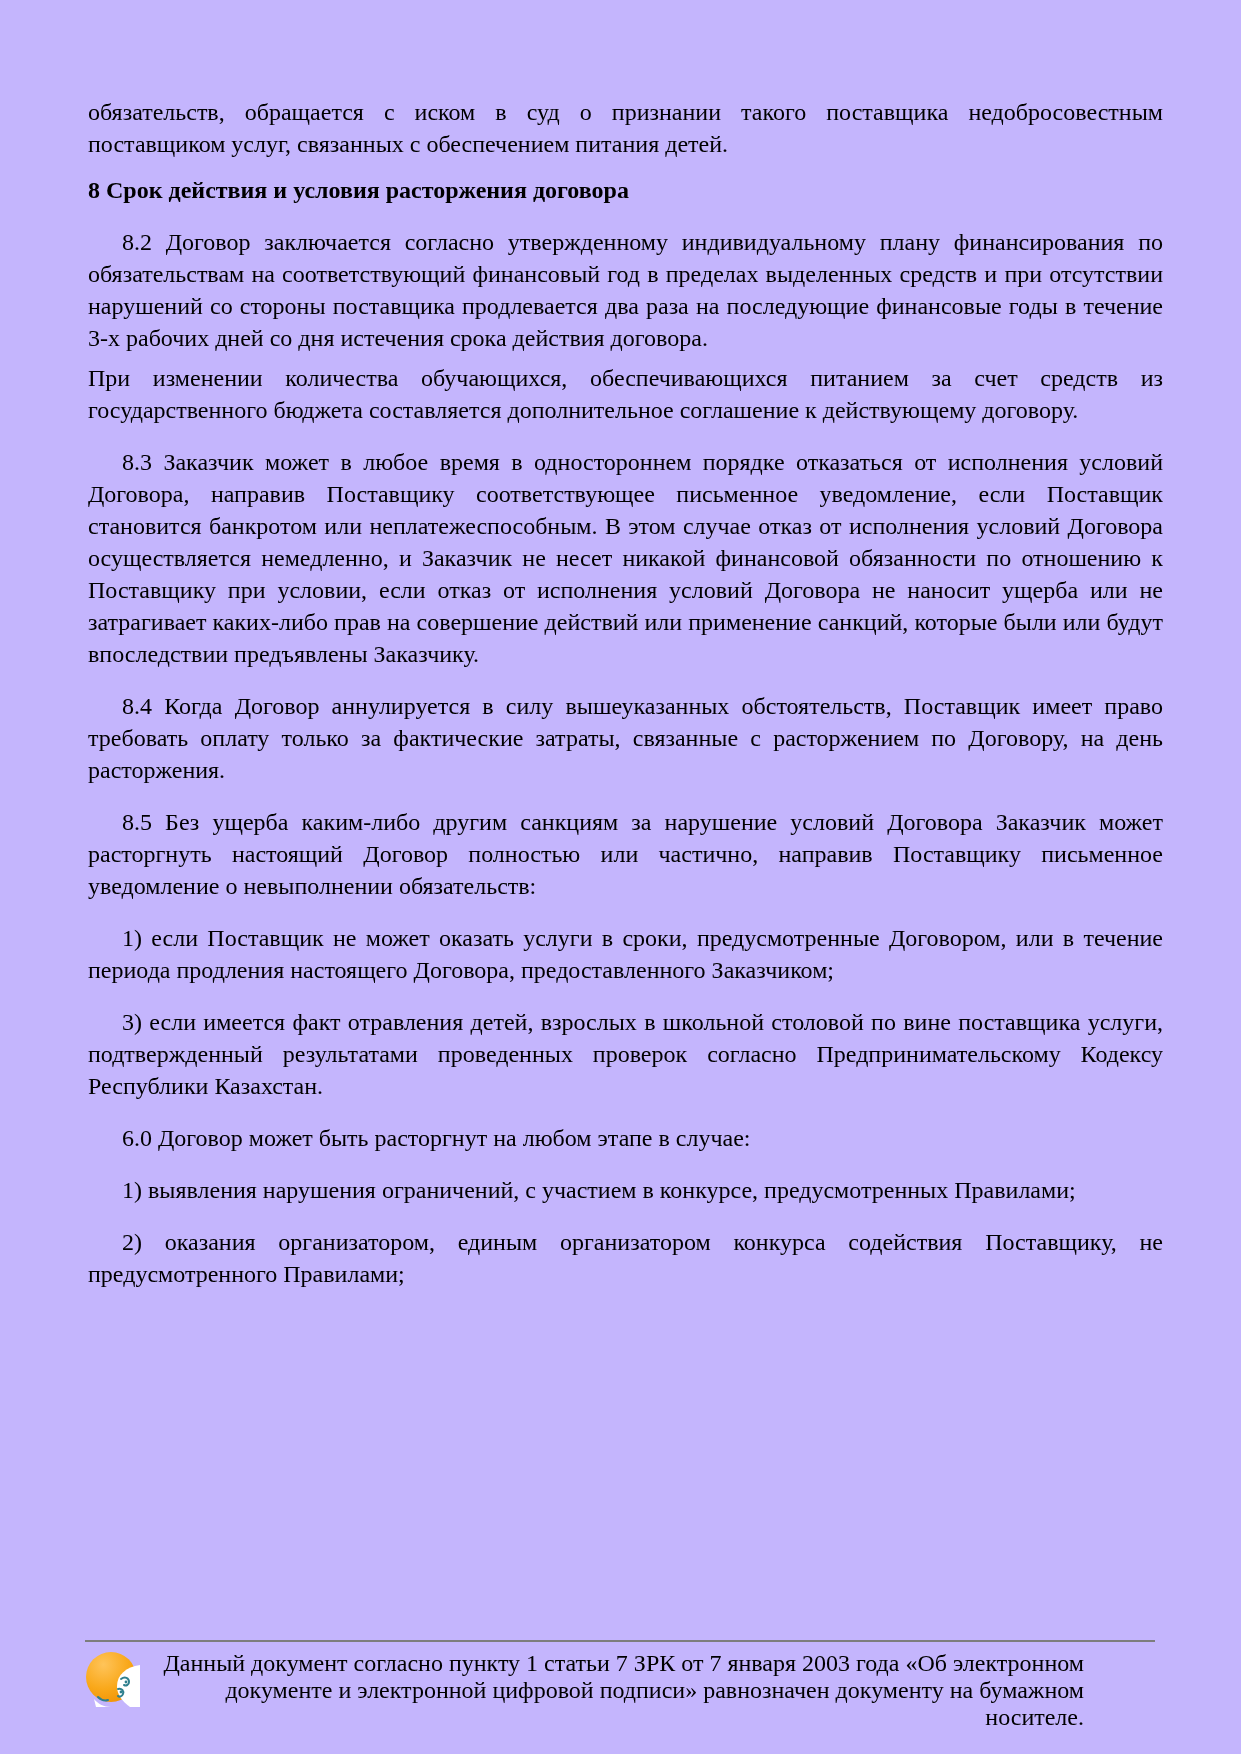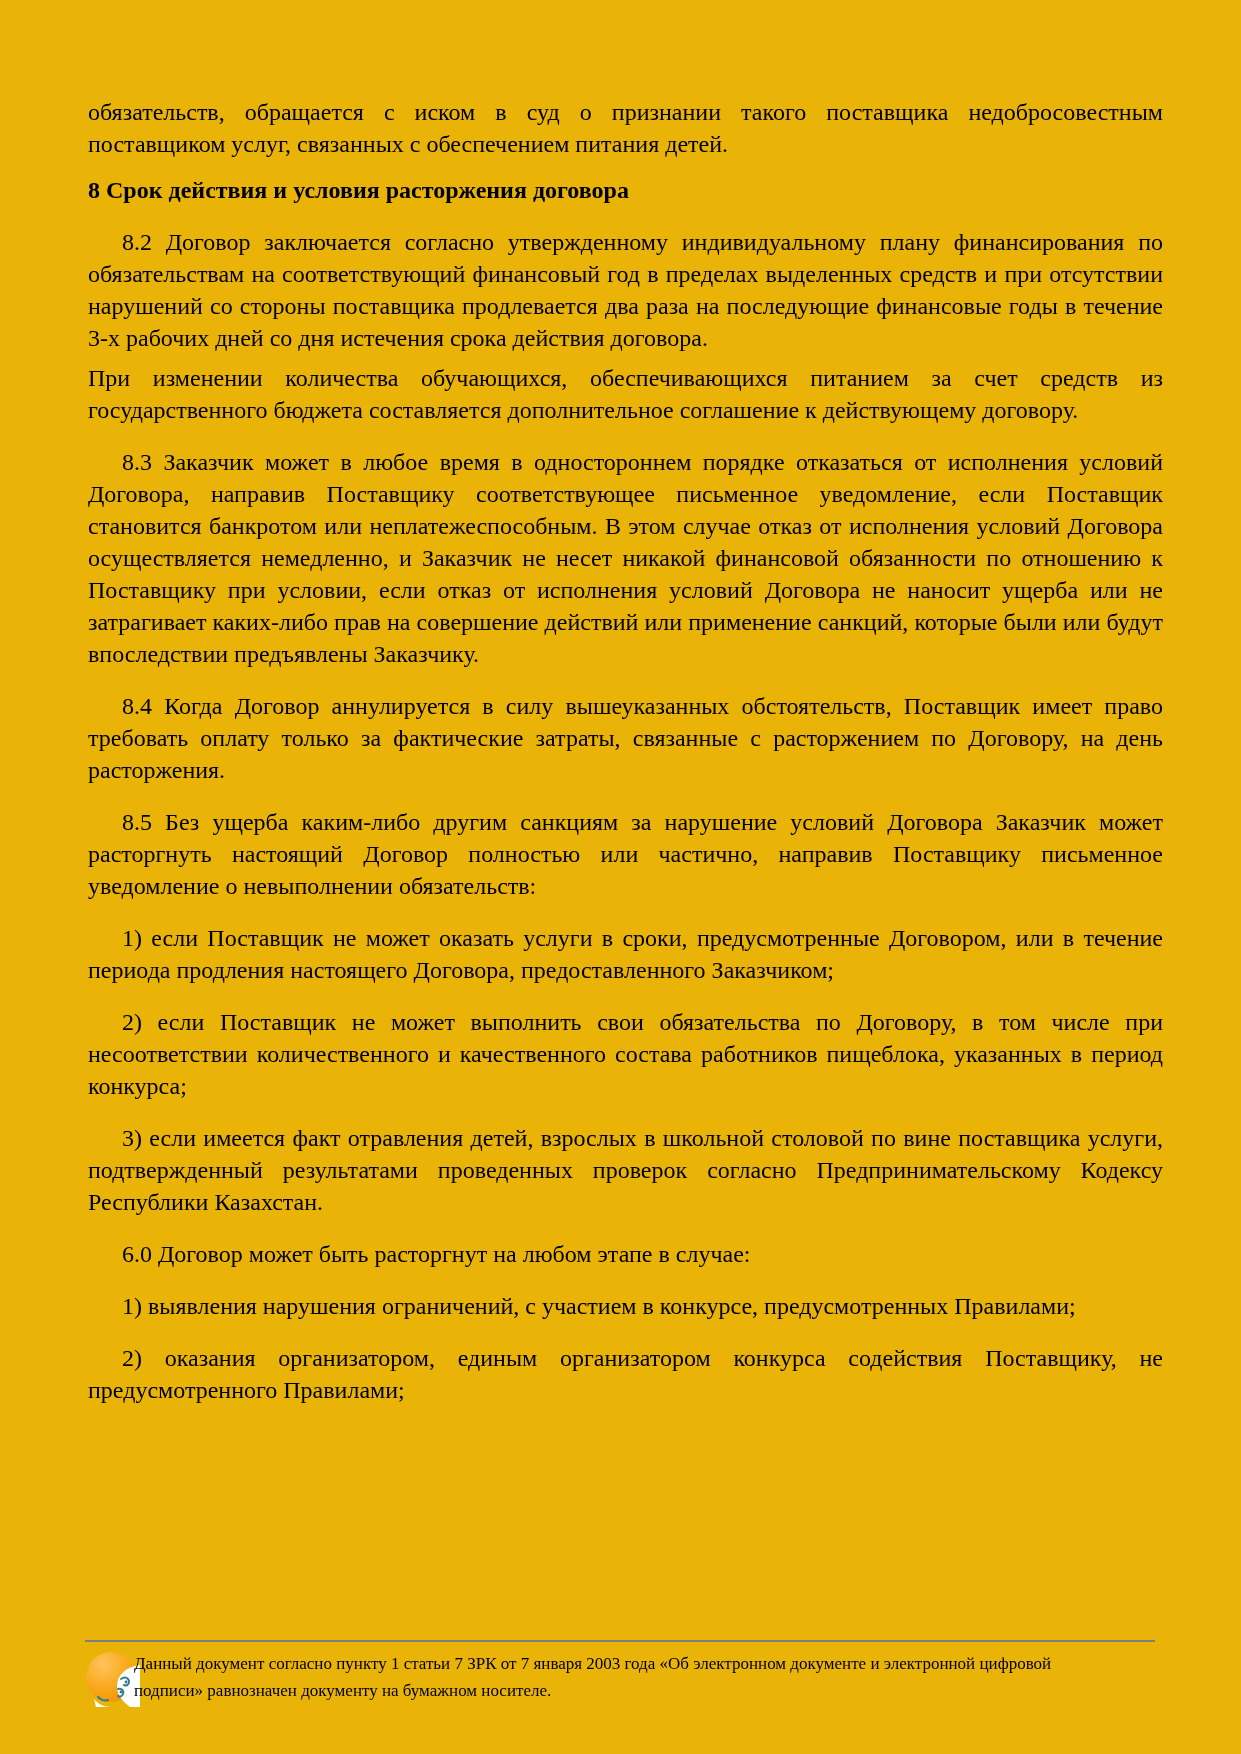--- a/index.html
+++ b/index.html
@@ -1,20 +1,20 @@
 <!DOCTYPE html>
 <html lang="ru"><head>
 <meta charset="utf-8">
 <style>
   html, body { margin: 0; padding: 0; background: #ffffff; }
   .page {
     position: relative;
     width: 1241px;
     height: 1754px;
-    background: #eab308;
+    background: #c4b5fd;
     overflow: hidden;
     font-family: "Liberation Serif", "DejaVu Serif", serif;
     color: #000000;
   }
   .content {
     position: absolute;
     left: 88px;
     top: 96px;
     width: 1075px;
     font-size: 24px;
@@ -47,41 +47,40 @@
     left: 84px;
     top: 1651px;
     width: 56px;
     height: 56px;
   }
   .footer-disclaimer {
     position: absolute;
     left: 134px;
     top: 1650px;
     width: 950px;
-    font-size: 17px;
+    font-size: 24px;
     line-height: 27px;
-    text-align: left;
+    text-align: right;
     color: #000000;
   }
 </style>
 </head>
 <body>
 
 <div class="page">
 
   <div class="content">
     <p class="first">обязательств, обращается с иском в суд о признании такого поставщика недобросовестным поставщиком услуг, связанных с обеспечением питания детей.</p>
     <h2 class="section-heading">8 Срок действия и условия расторжения договора</h2>
     <p>8.2 Договор заключается согласно утвержденному индивидуальному плану финансирования по обязательствам на соответствующий финансовый год в пределах выделенных средств и при отсутствии нарушений со стороны поставщика продлевается два раза на последующие финансовые годы в течение 3-х рабочих дней со дня истечения срока действия договора.</p>
     <p class="flush">При изменении количества обучающихся, обеспечивающихся питанием за счет средств из государственного бюджета составляется дополнительное соглашение к действующему договору.</p>
     <p>8.3 Заказчик может в любое время в одностороннем порядке отказаться от исполнения условий Договора, направив Поставщику соответствующее письменное уведомление, если Поставщик становится банкротом или неплатежеспособным. В этом случае отказ от исполнения условий Договора осуществляется немедленно, и Заказчик не несет никакой финансовой обязанности по отношению к Поставщику при условии, если отказ от исполнения условий Договора не наносит ущерба или не затрагивает каких-либо прав на совершение действий или применение санкций, которые были или будут впоследствии предъявлены Заказчику.</p>
     <p>8.4 Когда Договор аннулируется в силу вышеуказанных обстоятельств, Поставщик имеет право требовать оплату только за фактические затраты, связанные с расторжением по Договору, на день расторжения.</p>
     <p>8.5 Без ущерба каким-либо другим санкциям за нарушение условий Договора Заказчик может расторгнуть настоящий Договор полностью или частично, направив Поставщику письменное уведомление о невыполнении обязательств:</p>
     <p>1) если Поставщик не может оказать услуги в сроки, предусмотренные Договором, или в течение периода продления настоящего Договора, предоставленного Заказчиком;</p>
-    <p>2) если Поставщик не может выполнить свои обязательства по Договору, в том числе при несоответствии количественного и качественного состава работников пищеблока, указанных в период конкурса;</p>
     <p>3) если имеется факт отравления детей, взрослых в школьной столовой по вине поставщика услуги, подтвержденный результатами проведенных проверок согласно Предпринимательскому Кодексу Республики Казахстан.</p>
     <p>6.0 Договор может быть расторгнут на любом этапе в случае:</p>
     <p>1) выявления нарушения ограничений, с участием в конкурсе, предусмотренных Правилами;</p>
     <p>2) оказания организатором, единым организатором конкурса содействия Поставщику, не предусмотренного Правилами;</p>
   </div>
 
   <div class="footer-separator"></div>
 
   <div class="footer-logo">
     <svg width="56" height="56" viewBox="0 0 56 56" xmlns="http://www.w3.org/2000/svg" aria-hidden="true">

